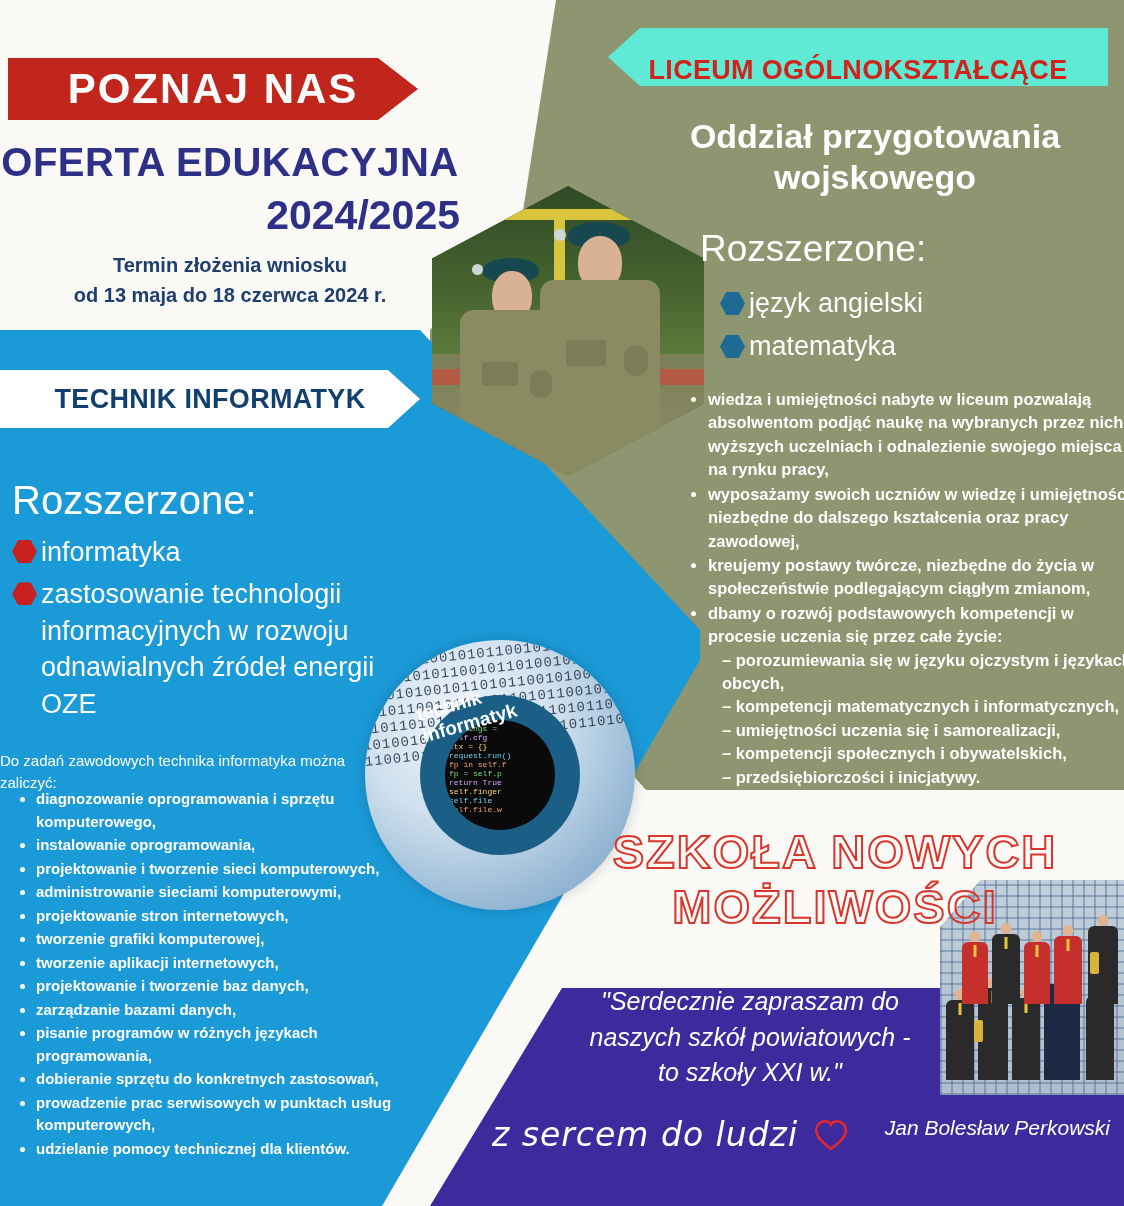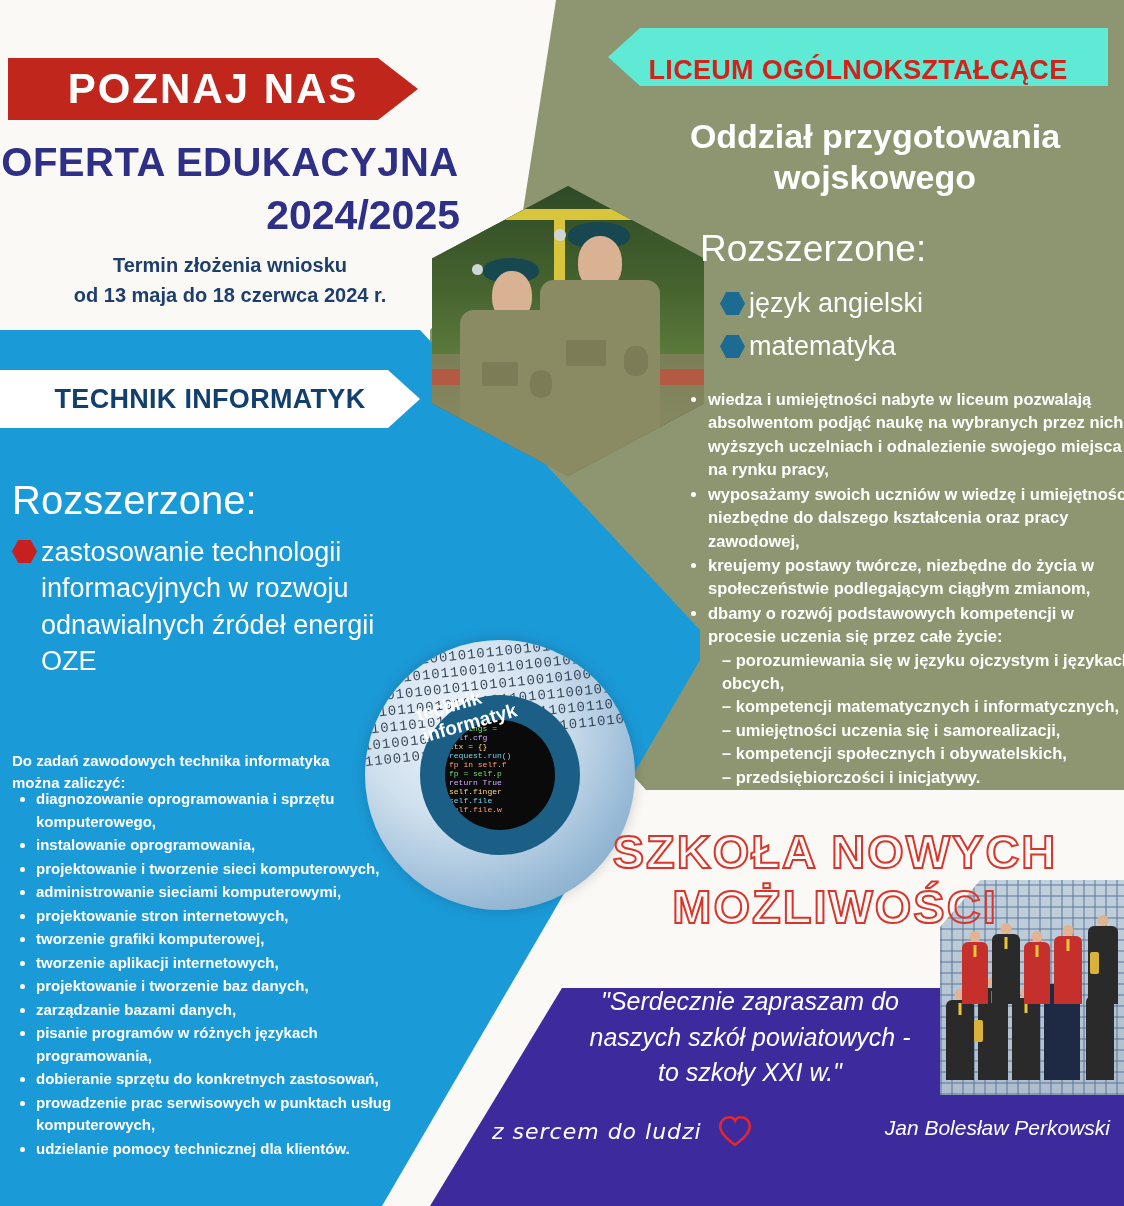--- a/index.html
+++ b/index.html
@@ -77,21 +77,21 @@
   .mil-bullets>li{color:#fff;font-weight:bold;font-size:16.5px;line-height:1.42;margin-bottom:1px;}
   .mil-sub{list-style:none;margin:0;padding:0 0 0 14px;}
   .mil-sub li{color:#fff;font-weight:bold;font-size:16.5px;line-height:1.42;}
   .mil-sub li::before{content:"– ";}
 
   
   .it-rozsz{left:12px;top:478px;color:#fff;font-size:40px;}
   .it-list{position:absolute;left:12px;top:534px;width:380px;margin:0;padding:0;list-style:none;}
   .it-list li{display:flex;color:#fff;font-size:27px;line-height:1.35;margin-bottom:6px;}
   .it-list li .hexb{margin-top:6px;}
-  .it-intro{left:12px;top:750px;width:360px;color:#fff;font-weight:bold;font-size:15px;line-height:1.45;}
+  .it-intro{left:0;top:750px;width:360px;color:#fff;font-weight:normal;font-size:15px;line-height:1.45;}
   .it-tasks{position:absolute;left:12px;top:788px;width:372px;margin:0;padding:0 0 0 24px;}
   .it-tasks li{color:#fff;font-weight:bold;font-size:15px;line-height:1.5;margin-bottom:1px;}
 
   
   .globe{left:365px;top:640px;width:270px;height:270px;border-radius:50%;
     background:radial-gradient(circle at 35% 30%,#eef4fa 0%,#cfe0ee 38%,#9dbdd8 68%,#6e9bc0 100%);
     overflow:hidden;box-shadow:0 0 14px rgba(0,0,0,.18);}
   .globe .bits{position:absolute;inset:0;color:#1a2b3c;font-family:"Liberation Mono",monospace;
     font-size:14px;line-height:16px;letter-spacing:1px;opacity:.85;
     word-break:break-all;padding:4px 2px;transform:rotate(-6deg);}
@@ -137,21 +137,21 @@
     border-radius:50%;background:#e0b392;}
   .kid .medal{position:absolute;left:50%;transform:translateX(-50%);top:3px;width:3px;height:12px;background:#e8c63c;}
   .trophy{position:absolute;width:9px;height:22px;background:#d9b23a;border-radius:2px;}
 
   
   .szkola{left:600px;top:825px;width:470px;text-align:center;color:#d8362c;
     font-size:47px;font-weight:bold;letter-spacing:2px;line-height:1.16;
     -webkit-text-stroke:2px #d8362c;color:transparent;}
   .quote{left:580px;top:984px;width:340px;color:#fff;font-style:italic;font-size:25px;
     line-height:1.42;text-align:center;}
-  .slogan{left:492px;top:1115px;color:#fff;font-size:22px;font-family:"DejaVu Sans",sans-serif;
+  .slogan{left:492px;top:1115px;color:#fff;font-size:33px;font-family:"DejaVu Sans",sans-serif;
     font-style:italic;letter-spacing:1px;display:flex;align-items:center;gap:16px;}
   .heart{width:34px;height:32px;flex:0 0 34px;}
   .signature{left:740px;top:1112px;width:370px;text-align:right;color:#fff;
     font-style:italic;font-size:21px;line-height:1.5;}
 </style>
 </head>
 <body>
 
 <div class="poster">
 
@@ -228,20 +228,24 @@
         <li>przedsiębiorczości i inicjatywy.</li>
       </ul>
     </li>
   </ul>
 
   <div class="field chev-technik">
     <span>TECHNIK INFORMATYK</span>
   </div>
   <div class="field it-rozsz">Rozszerzone:</div>
   <ul class="it-list">
+    <li>
+      <span class="hexb red"></span>
+      <span>informatyka</span>
+    </li>
     <li>
       <span class="hexb red"></span>
       <span>zastosowanie technologii informacyjnych w rozwoju odnawialnych źródeł energii OZE</span>
     </li>
   </ul>
 
   <div class="field it-intro">Do zadań zawodowych technika informatyka można zaliczyć:</div>
   <ul class="it-tasks">
     <li>diagnozowanie oprogramowania i sprzętu komputerowego,</li>
     <li>instalowanie oprogramowania,</li>

